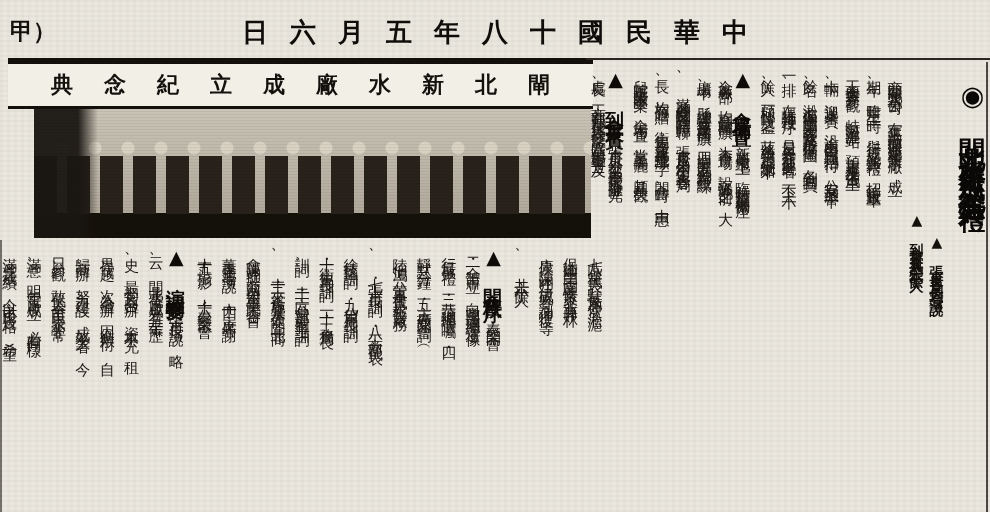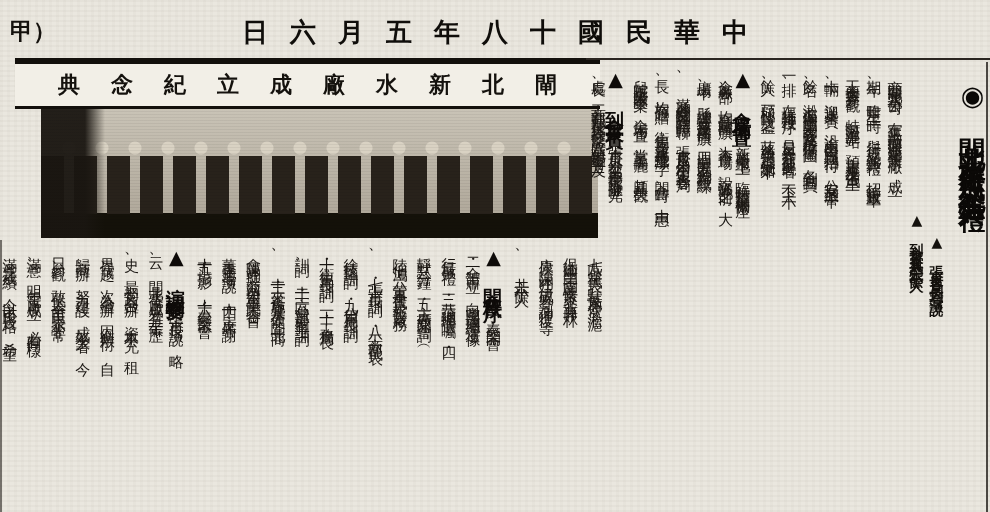--- a/index.html
+++ b/index.html
@@ -14,21 +14,21 @@
   }
   .vtext{ writing-mode:vertical-rl; text-orientation:upright; }
 
   
   .masthead{ position:absolute; top:0; left:0; width:100%; height:56px; }
   .section-mark{ position:absolute; left:10px; top:16px; font-size:23px; font-weight:700; color:#14110d; }
   .date{ text-align:center; font-size:26px; font-weight:700; letter-spacing:22px; margin-right:-22px;
          padding-top:15px; color:#0f0d0a; white-space:nowrap; }
 
   
-  .left-zone{ position:absolute; top:58px; left:15px; width:585px; }
+  .left-zone{ position:absolute; top:58px; left:8px; width:585px; }
   .caption-strip{ border-top:6px solid #13100c; border-bottom:3px solid #13100c; background:#f2efe7;
                   height:42px; display:flex; align-items:center; justify-content:center; }
   .caption{ font-size:22px; font-weight:700; letter-spacing:31px; margin-right:-31px;
             white-space:nowrap; color:#14110d; }
   .photo{
     margin-left:26px; width:557px; height:129px;
     background-image:
       repeating-linear-gradient(0deg, rgba(0,0,0,.05) 0 1px, rgba(0,0,0,0) 1px 3px),
       linear-gradient(90deg, rgba(26,22,17,.95) 0 44px, rgba(26,22,17,0) 64px),
       radial-gradient(circle at 16px 9px, #d9d2c3 0 6px, rgba(0,0,0,0) 7px),

